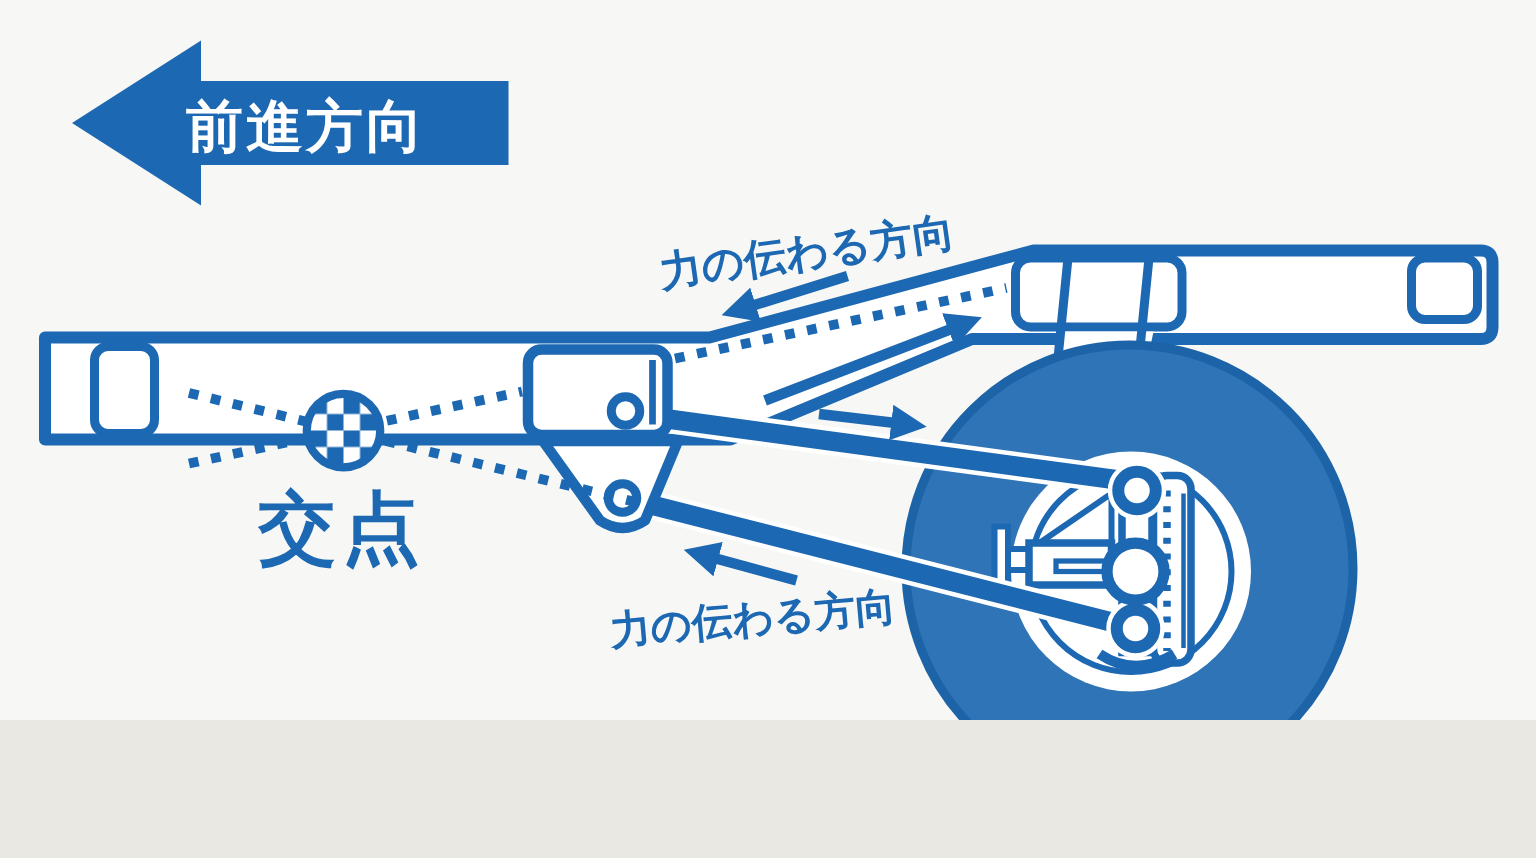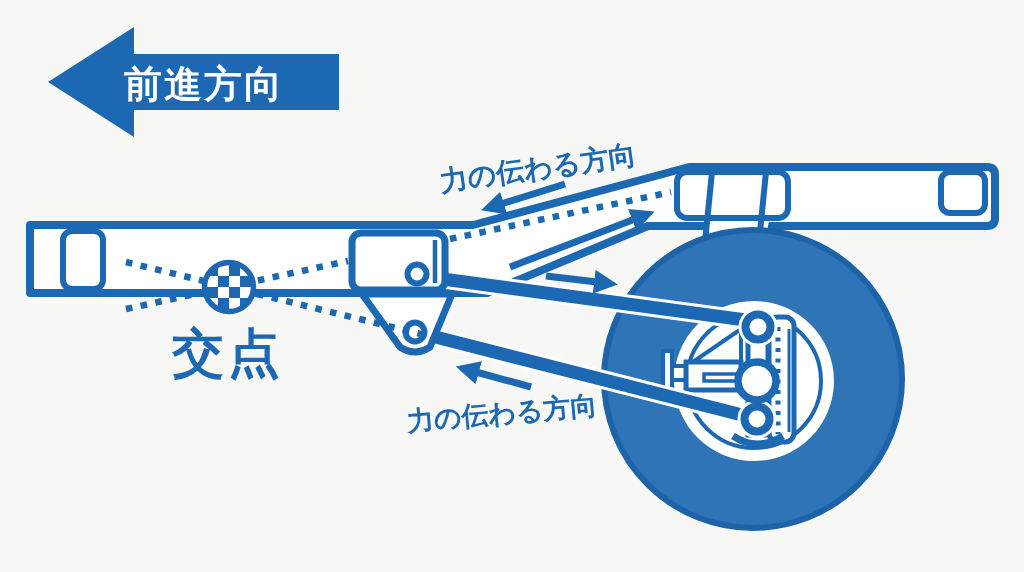--- a/index.html
+++ b/index.html
@@ -1,17 +1,17 @@
 <!DOCTYPE html>
 <html><head>
 <meta charset="utf-8">
 <style>
   html,body{margin:0;padding:0;background:#e9e8e3;}
   .stage{
-    position:relative;width:1024px;height:572px;overflow:hidden;
+    position:relative;width:1024px;height:480px;overflow:hidden;
     background:#eab308;
     font-family:"DejaVu Sans","Liberation Sans",sans-serif;
     box-shadow:inset 0 0 60px rgba(205,200,188,.30);
   }
   svg{display:block}
   .jp{font-family:"DejaVu Sans","Liberation Sans",sans-serif;}
 </style>
 </head>
 <body>
 

